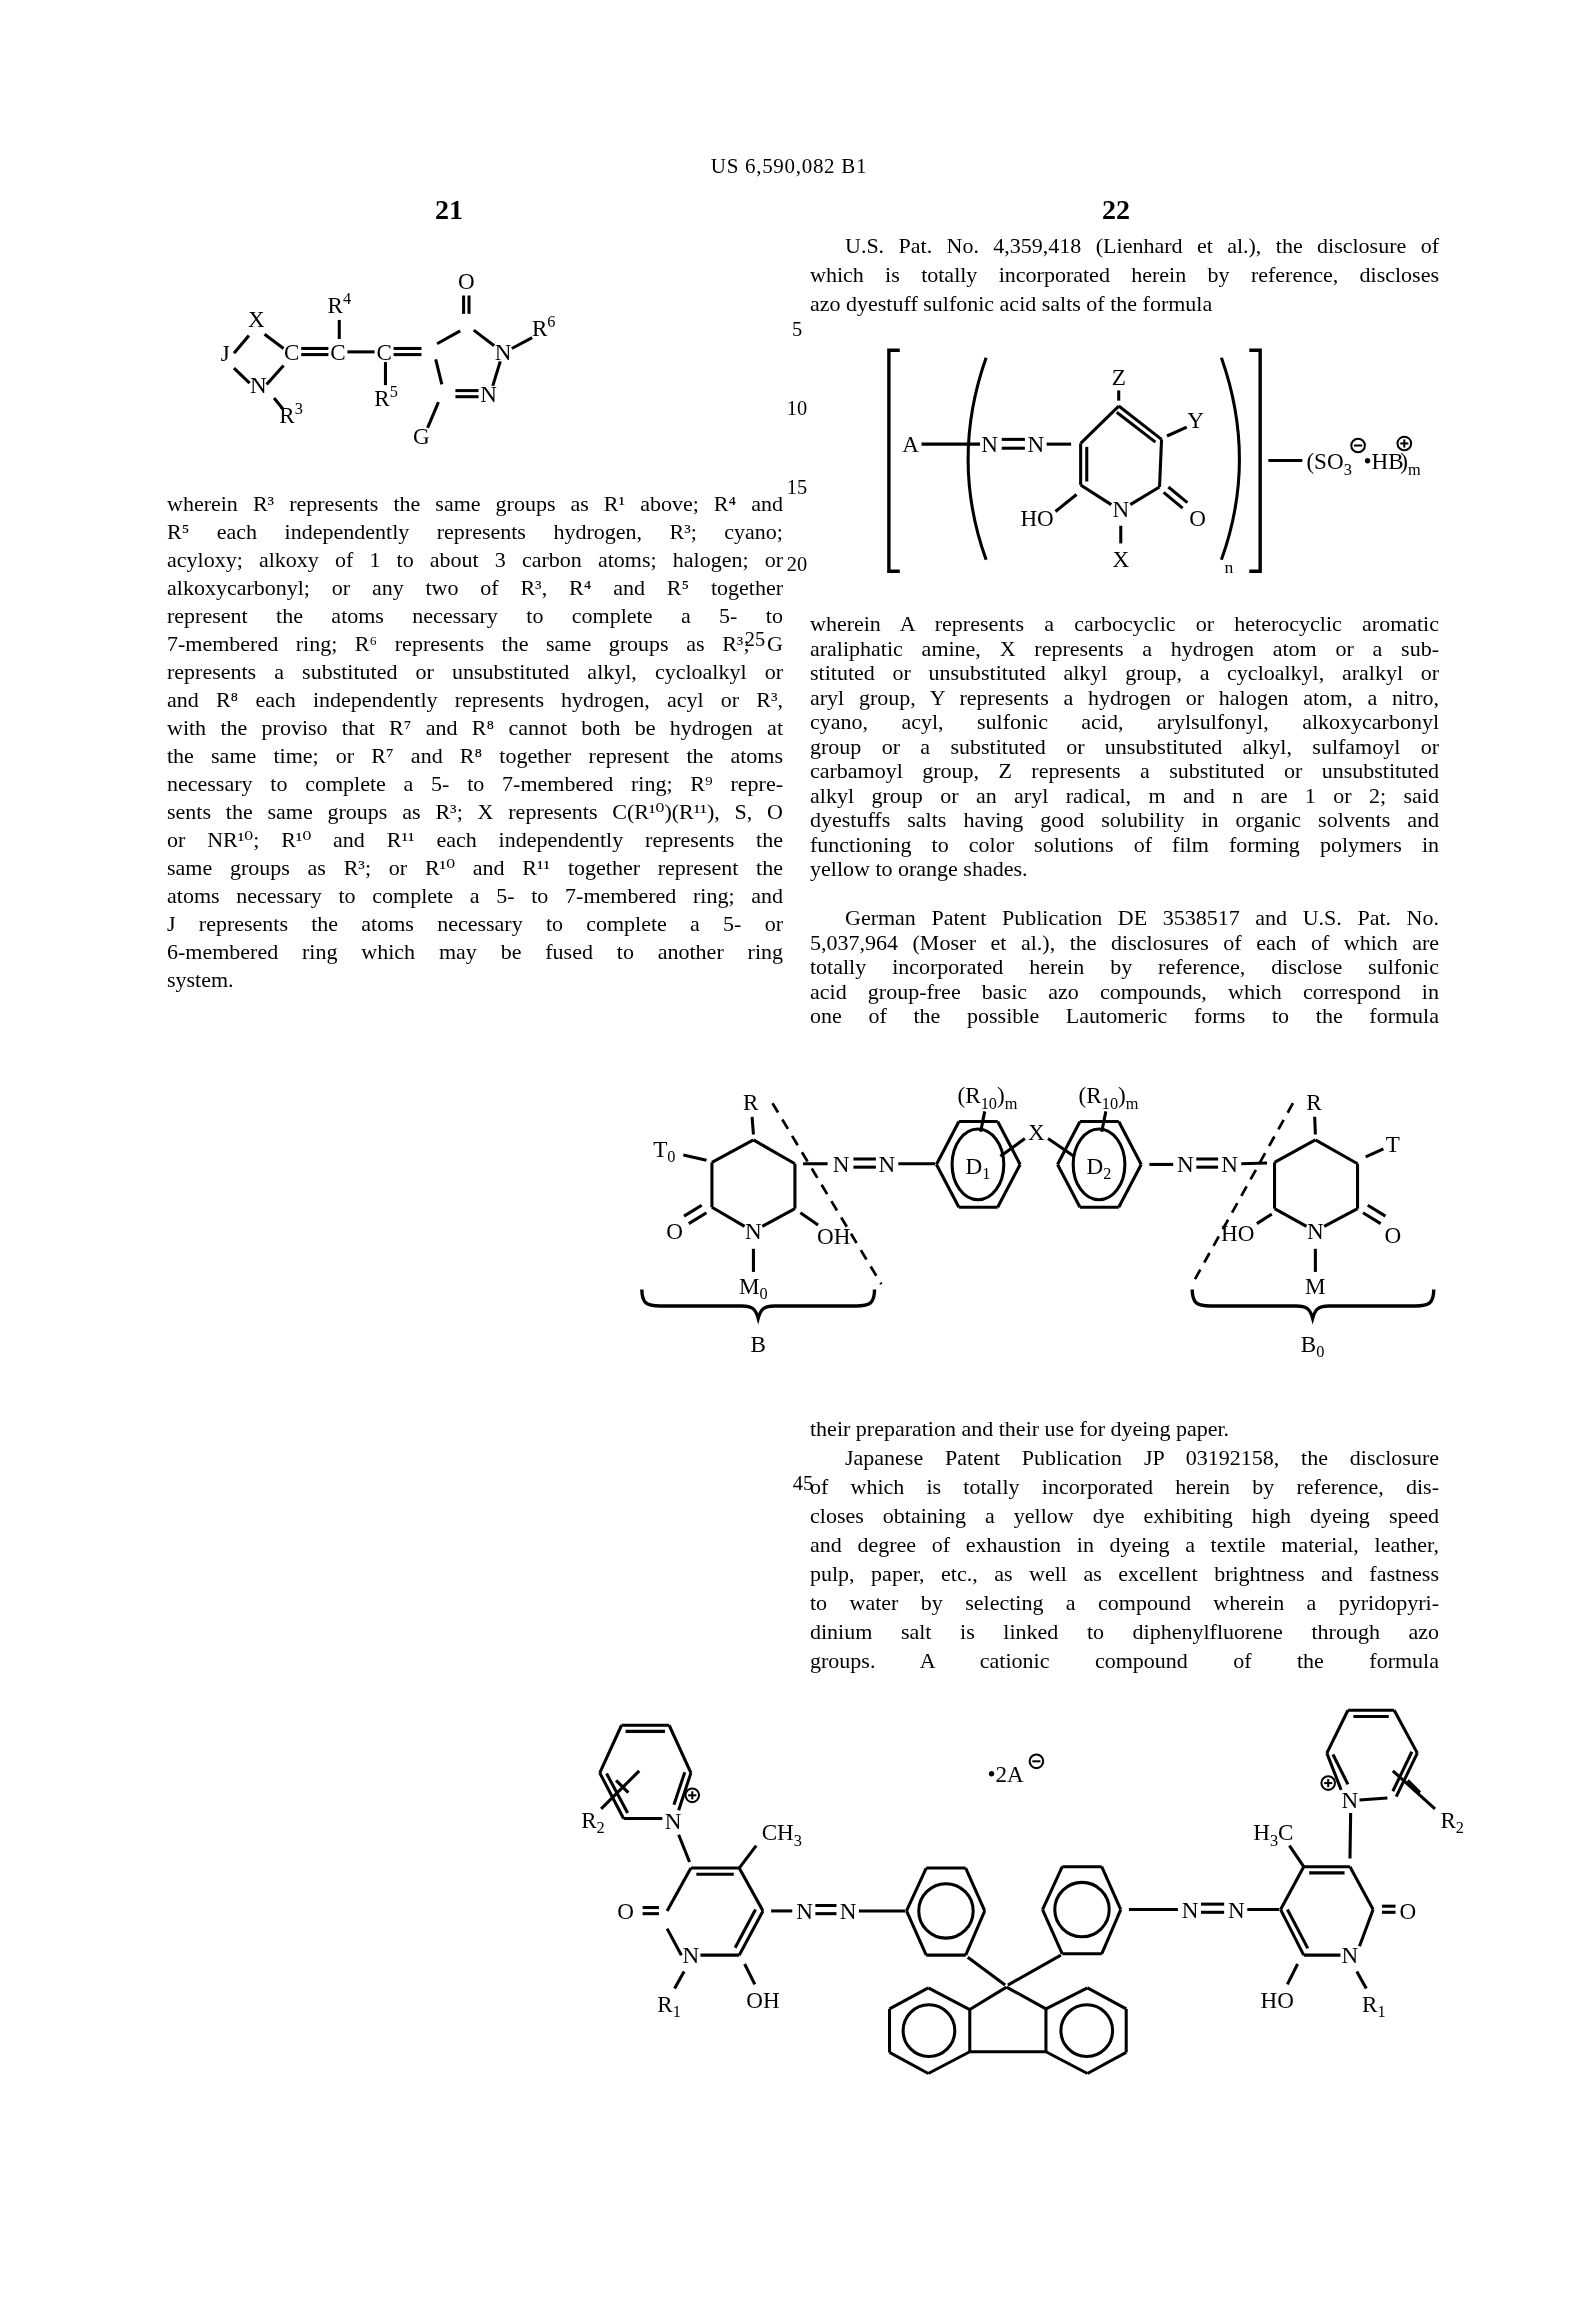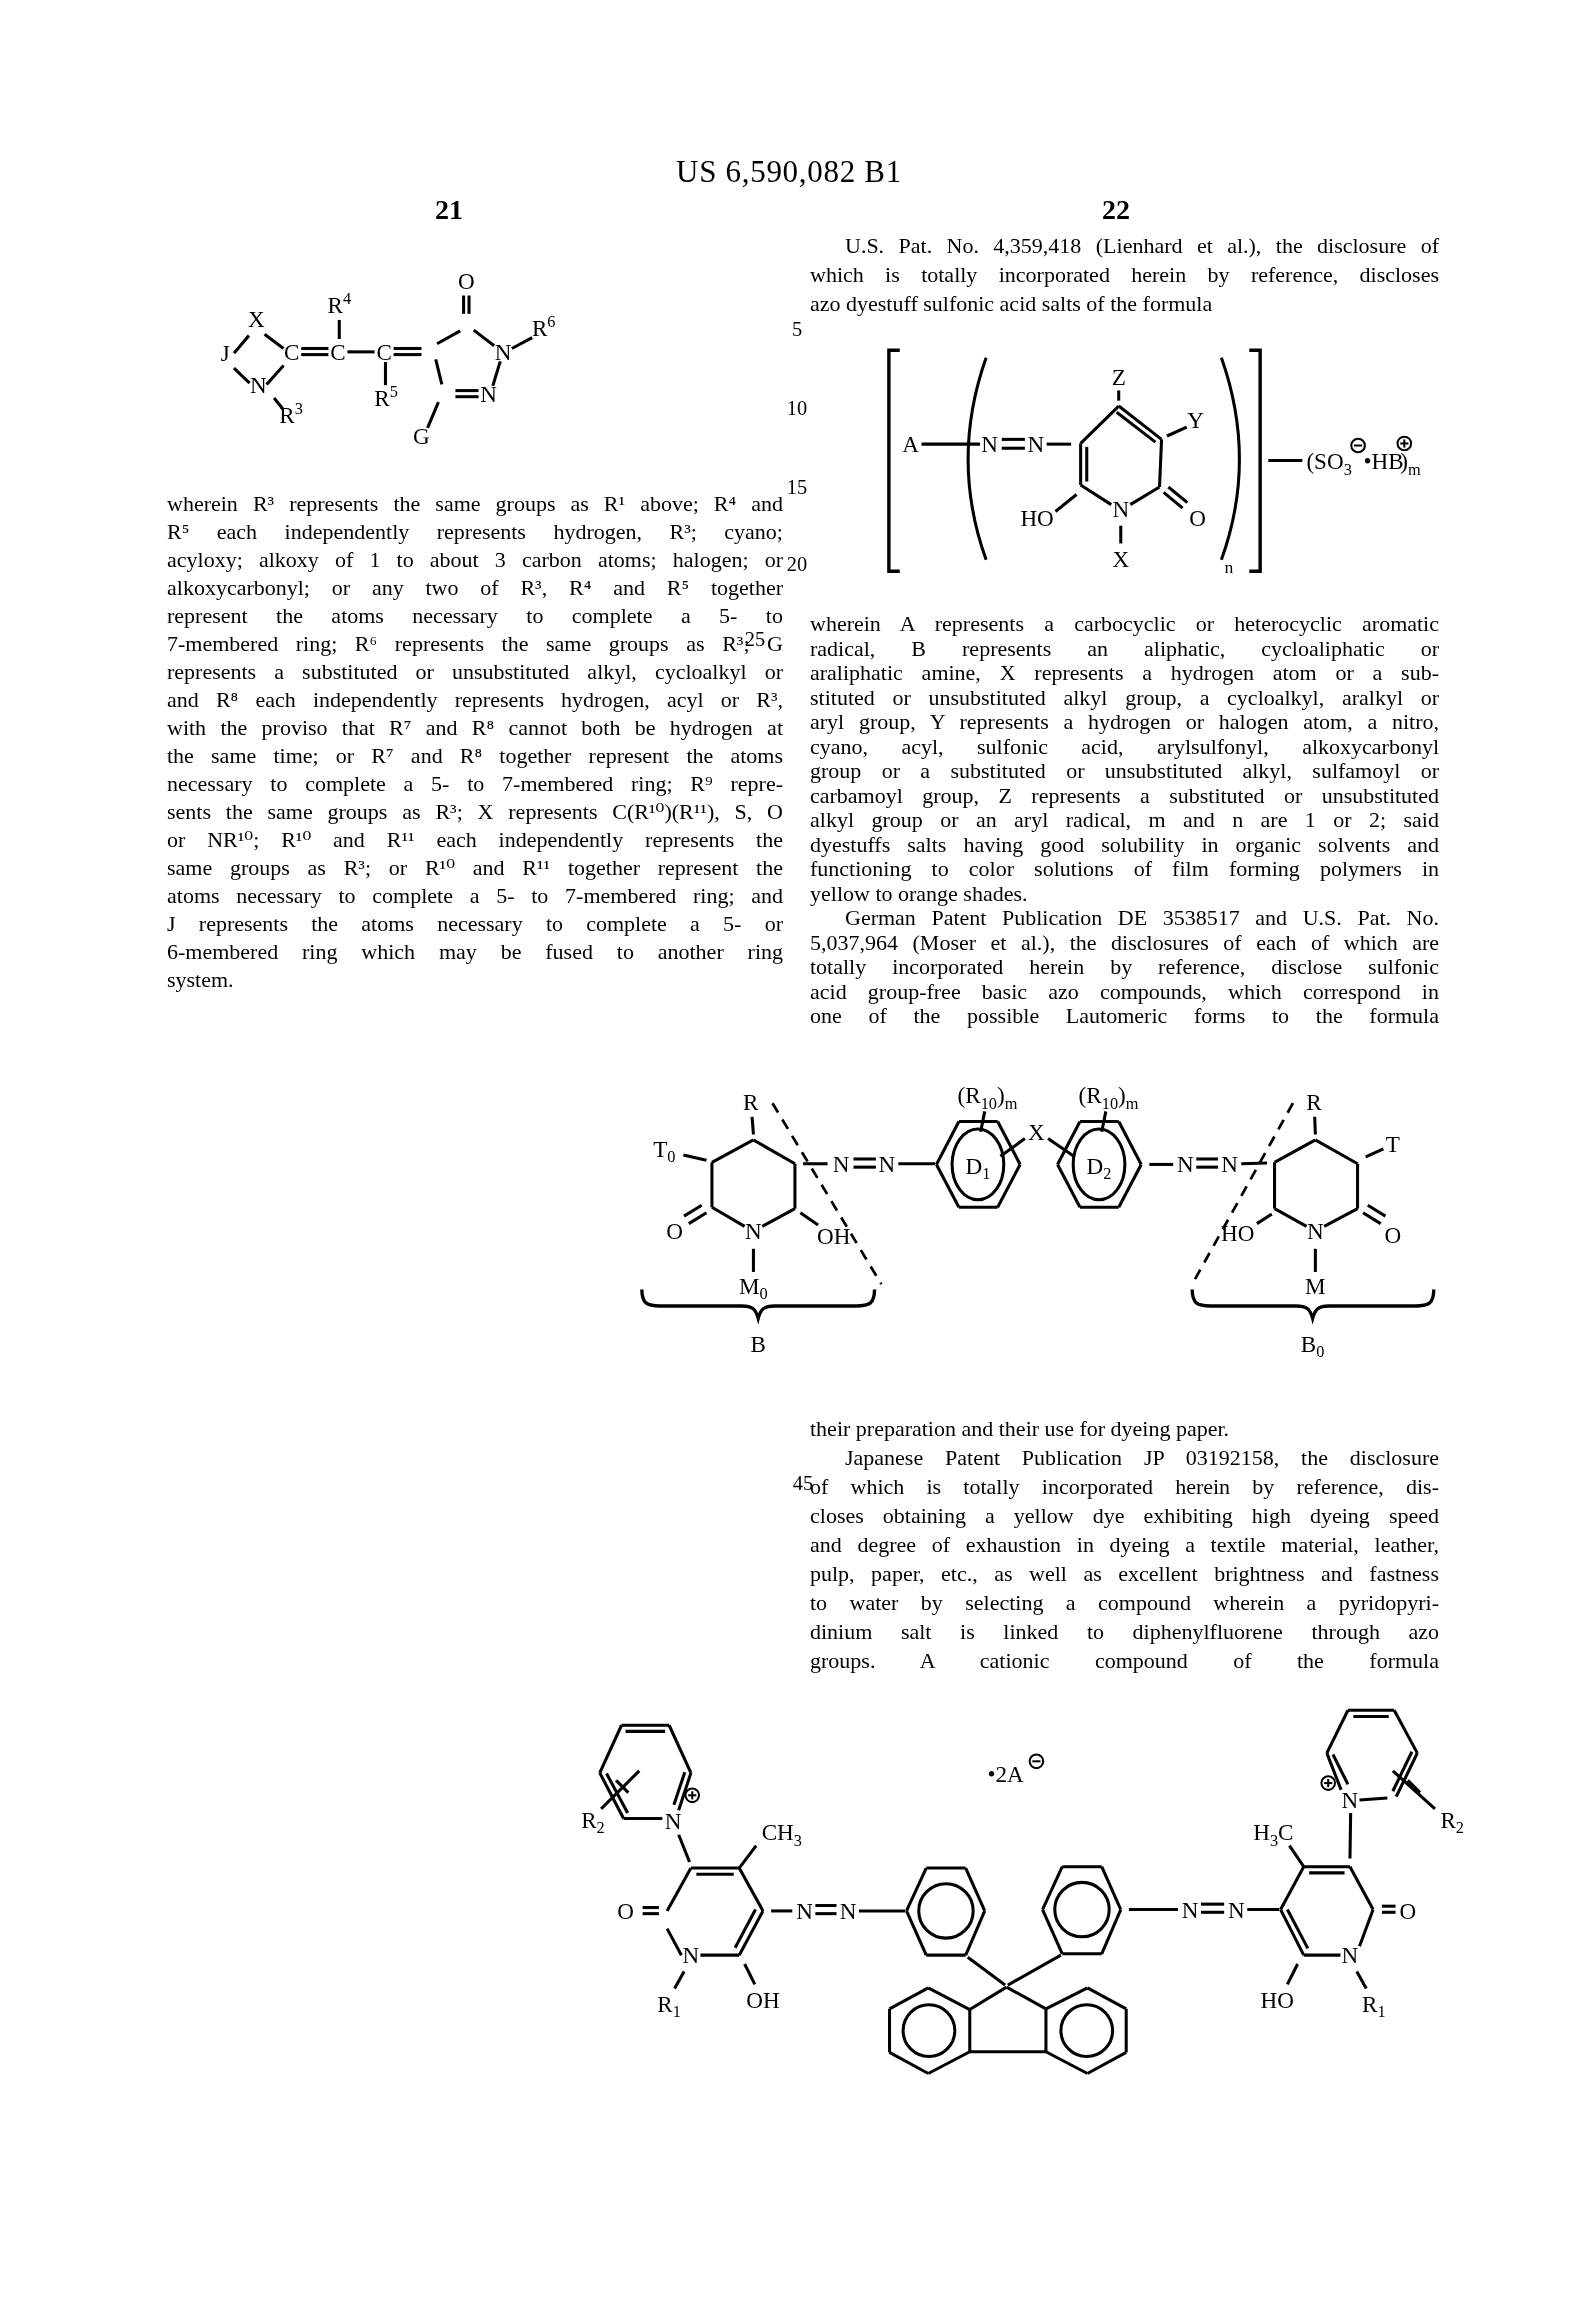--- a/index.html
+++ b/index.html
@@ -1,19 +1,19 @@
 <!DOCTYPE html>
 <html style="font-size:11px"><head>
 <meta charset="utf-8">
 <style>
   html,body{margin:0;padding:0;background:#e8e8e8;}
   .page{position:relative;width:1578px;height:2319px;background:#ffffff;overflow:hidden;
         font-family:"Liberation Serif","DejaVu Serif","DejaVu Sans",serif;color:#000;}
   .abs{position:absolute;}
-  .title{top:154px;left:0;width:1578px;text-align:center;font-size:31px;letter-spacing:0.7px;}
+  .title{top:154px;left:0;width:1578px;text-align:center;font-size:21px;letter-spacing:0.7px;}
   .colnum{top:194px;width:136px;text-align:center;font-size:28px;font-weight:bold;}
   .colnum.left{left:381px;}
   .colnum.right{left:1048px;}
   .para{font-size:22px;}
   .lh41 .tline{line-height:28px;}
   .lh36 .tline{line-height:24.5px;}
   .lh42 .tline{line-height:29px;}
   .tline{text-align:justify;text-align-last:justify;white-space:normal;}
   .para .tline:last-child{text-align-last:left;}
   .para.justify-last .tline:last-child{text-align-last:justify;}
@@ -69,21 +69,20 @@
     </div>
 
   <div class="abs para lh42 indent" style="left:810px;top:231px;width:629px;">
       <div class="tline">U.S. Pat. No. 4,359,418 (Lienhard et al.), the disclosure of</div>
       <div class="tline">which is totally incorporated herein by reference, discloses</div>
       <div class="tline">azo dyestuff sulfonic acid salts of the formula</div>
     </div>
 
   <div class="abs para lh36" style="left:810px;top:612px;width:629px;">
       <div class="tline">wherein A represents a carbocyclic or heterocyclic aromatic</div>
-      <div class="tline">radical, B represents an aliphatic, cycloaliphatic or</div>
       <div class="tline">araliphatic amine, X represents a hydrogen atom or a sub-</div>
       <div class="tline">stituted or unsubstituted alkyl group, a cycloalkyl, aralkyl or</div>
       <div class="tline">aryl group, Y represents a hydrogen or halogen atom, a nitro,</div>
       <div class="tline">cyano, acyl, sulfonic acid, arylsulfonyl, alkoxycarbonyl</div>
       <div class="tline">group or a substituted or unsubstituted alkyl, sulfamoyl or</div>
       <div class="tline">carbamoyl group, Z represents a substituted or unsubstituted</div>
       <div class="tline">alkyl group or an aryl radical, m and n are 1 or 2; said</div>
       <div class="tline">dyestuffs salts having good solubility in organic solvents and</div>
       <div class="tline">functioning to color solutions of film forming polymers in</div>
       <div class="tline">yellow to orange shades.</div>

